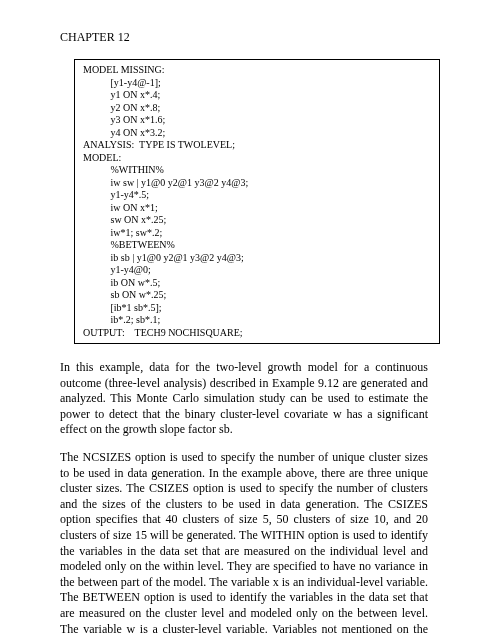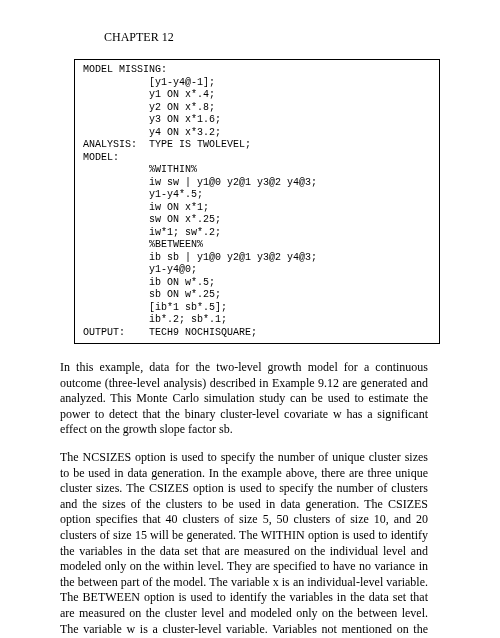--- a/index.html
+++ b/index.html
@@ -11,27 +11,26 @@
       width: 500px;
     }
     .page {
       padding: 30px 60px 30px 60px;
       box-sizing: border-box;
       width: 500px;
     }
     .chapter-head {
       font-size: 12px;
       margin-bottom: 14px;
-      margin-left: 44px;
     }
     .code-box {
       border: 1px solid #000;
       padding: 4px 8px 4px 8px;
       margin: 0 0 16px 14px;
-      font-family: Liberation Mono, monospace;
+      font-family: Liberation Serif, serif;
       font-size: 10px;
       line-height: 1.25;
       white-space: pre;
     }
     .para {
       font-size: 12px;
       line-height: 1.3;
       text-align: justify;
       margin: 0 12px 12px 0;
     }

